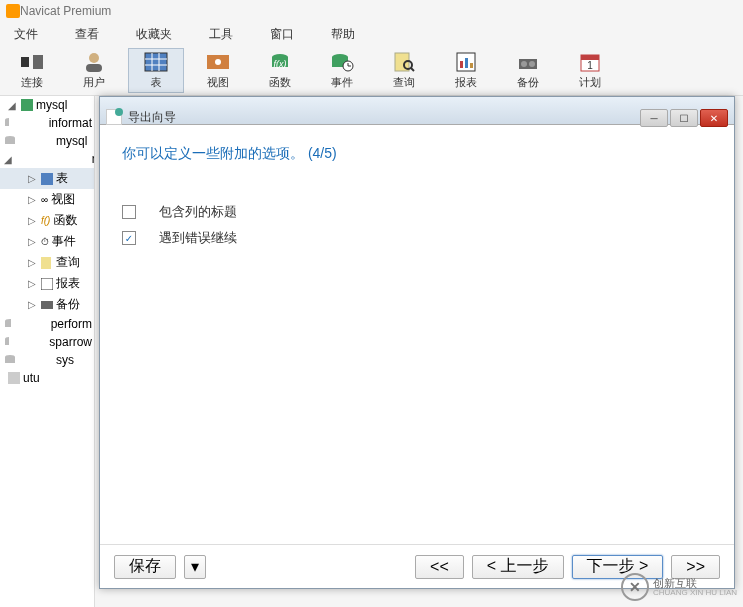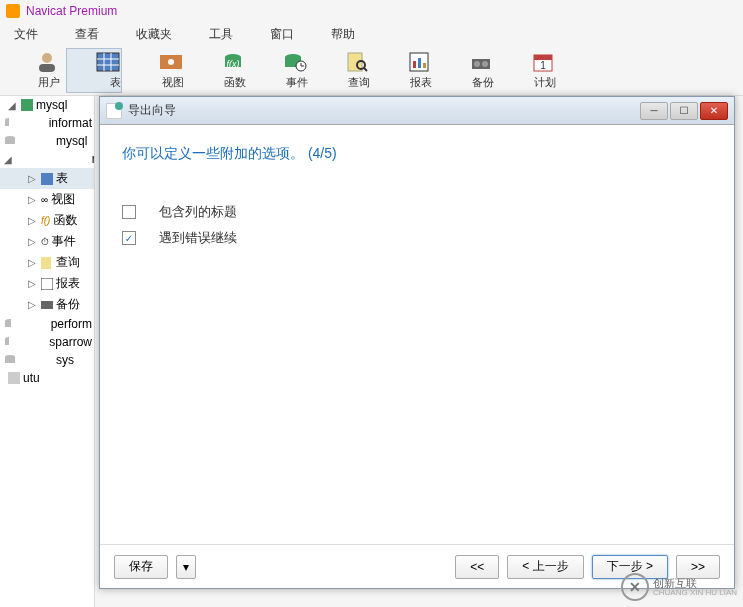--- a/index.html
+++ b/index.html
@@ -1,59 +1,59 @@
 <!DOCTYPE html>
 <html><head>
   <meta charset="utf-8">
   <style>
     * { margin: 0; padding: 0; box-sizing: border-box; font-family: "Microsoft YaHei", Arial, sans-serif; }
     body { width: 743px; height: 607px; background: #f5f5f5; position: relative; overflow: hidden; }
     
     
-    .app-title { height: 22px; background: #f5f5f5; padding: 2px 6px; font-size: 12px; color: #a21caf; display: flex; align-items: center; gap: 6px; }
+    .app-title { height: 22px; background: #f5f5f5; padding: 2px 6px; font-size: 12px; color: #737373; display: flex; align-items: center; }
     .app-title .navicat-icon { width: 14px; height: 14px; background: #ff9900; border-radius: 2px; }
     
     .menubar { height: 24px; background: #f5f5f5; display: flex; align-items: center; gap: 25px; padding: 0 8px; font-size: 12px; color: #333; }
     .menubar span { padding: 2px 6px; }
     
     .toolbar { height: 50px; background: #f5f5f5; display: flex; gap: 6px; padding: 2px 4px; border-bottom: 1px solid #ddd; }
-    .tool-item { display: flex; flex-direction: column; align-items: flex-end; justify-content: center; min-width: 56px; font-size: 11px; color: #333; gap: 2px; }
+    .tool-item { display: flex; flex-direction: column; align-items: center; justify-content: center; min-width: 56px; font-size: 11px; color: #333; gap: 2px; }
     .tool-item.active { background: #e0e8f0; border: 1px solid #b0c0d0; }
     .tool-icon { width: 26px; height: 22px; display: flex; align-items: center; justify-content: center; }
     
     .main-area { display: flex; height: calc(607px - 96px); }
     .sidebar { width: 95px; background: #fff; border-right: 1px solid #ddd; font-size: 12px; overflow: hidden; }
     .tree-item { display: flex; align-items: center; padding: 2px 2px; gap: 3px; white-space: nowrap; }
     .tree-item.lv1 { padding-left: 8px; }
     .tree-item.lv2 { padding-left: 4px; gap: 40px; }
     .tree-item.lv3 { padding-left: 28px; }
     .tree-item.selected { background: #e0e8f0; }
     .expand { width: 10px; font-size: 10px; color: #666; }
     .db-icon { width: 12px; height: 12px; }
     
     
     .dialog { position: absolute; left: 99px; top: 96px; width: 636px; height: 493px; background: #fff; border: 1px solid #8899aa; box-shadow: 0 0 8px rgba(0,0,0,0.3); }
-    .dialog-title { height: 28px; background: linear-gradient(#e8f0f8, #d0dce8); display: flex; align-items: center; padding: 0 6px; font-size: 12px; color: #333; border-bottom: 1px solid #aaa; }
+    .dialog-title { height: 28px; background: linear-gradient(#e8f0f8, #d0dce8); display: flex; padding: 12px 6px; font-size: 12px; color: #333; border-bottom: 1px solid #aaa; }
     .dialog-title .wiz-icon { width: 16px; height: 16px; margin-right: 6px; background: #fff; border: 1px solid #ccc; position: relative; }
     .dialog-title .wiz-icon::after { content: ""; position: absolute; right: -2px; top: -2px; width: 8px; height: 8px; background: #4a9; border-radius: 50%; }
     .title-spacer { flex: 1; }
     .win-btns { display: flex; gap: 2px; }
     .win-btn { width: 28px; height: 18px; display: flex; align-items: center; justify-content: center; font-size: 10px; border-radius: 2px; }
     .win-btn.min { background: linear-gradient(#e8e8e8, #d0d0d0); border: 1px solid #aaa; }
     .win-btn.max { background: linear-gradient(#e8e8e8, #d0d0d0); border: 1px solid #aaa; }
     .win-btn.close { background: linear-gradient(#e06050, #c03020); border: 1px solid #a02010; color: #fff; }
     
     .dialog-body { padding: 20px 22px; height: calc(100% - 28px - 44px); }
     .dialog-prompt { font-size: 14px; color: #1a6db8; margin-bottom: 40px; }
     .checkbox-row { display: flex; align-items: center; gap: 23px; font-size: 13px; color: #333; margin-bottom: 8px; }
     .checkbox { width: 14px; height: 14px; border: 1px solid #888; background: #fff; display: flex; align-items: center; justify-content: center; font-size: 10px; color: #1a6db8; }
     .checkbox.checked::before { content: "✓"; }
     
     .dialog-footer { height: 44px; border-top: 1px solid #ddd; display: flex; align-items: center; padding: 0 14px; gap: 8px; }
-    .btn { height: 24px; padding: 0 14px; font-size: 12px; background: linear-gradient(#fdfdfd, #ececec); border: 1px solid #aaa; border-radius: 2px; display: flex; align-items: center; justify-content: flex-end; cursor: pointer; }
+    .btn { height: 24px; padding: 0 14px; font-size: 16px; background: linear-gradient(#fdfdfd, #ececec); border: 1px solid #aaa; border-radius: 2px; display: flex; align-items: center; justify-content: flex-end; cursor: pointer; }
     .btn.primary { border: 1px solid #5a8dc8; box-shadow: 0 0 2px #5a8dc8; }
     .btn.dd { padding: 0 6px; }
     .footer-spacer { flex: 1; }
     
     
     .watermark { position: absolute; right: 6px; bottom: 6px; display: flex; align-items: center; gap: 4px; font-size: 11px; color: #666; }
     .watermark .wm-icon { width: 28px; height: 28px; border-radius: 50%; border: 2px solid #999; display: flex; align-items: center; justify-content: center; font-size: 14px; font-weight: bold; color: #777; }
     .wm-txt { display: flex; flex-direction: column; line-height: 1.1; }
     .wm-txt .sm { font-size: 8px; color: #aaa; }
   </style>
@@ -68,20 +68,29 @@
 <div class="menubar">
   <span>文件</span>
   <span>查看</span>
   <span>收藏夹</span>
   <span>工具</span>
   <span>窗口</span>
   <span>帮助</span>
 </div>
 
 <div class="toolbar">
+  <div class="tool-item">
+    <span class="tool-icon">
+        <svg width="26" height="22">
+          <rect x="2" y="6" width="8" height="10" fill="#333"></rect>
+          <rect x="14" y="4" width="10" height="14" fill="#666"></rect>
+        </svg>
+      </span>
+    <span>连接</span>
+  </div>
   <div class="tool-item">
     <span class="tool-icon">
         <svg width="26" height="22">
           <circle cx="13" cy="7" r="5" fill="#d0b080"></circle>
           <rect x="5" y="13" width="16" height="8" rx="4" fill="#666"></rect>
         </svg>
       </span>
     <span>用户</span>
   </div>
   <div class="tool-item active">

